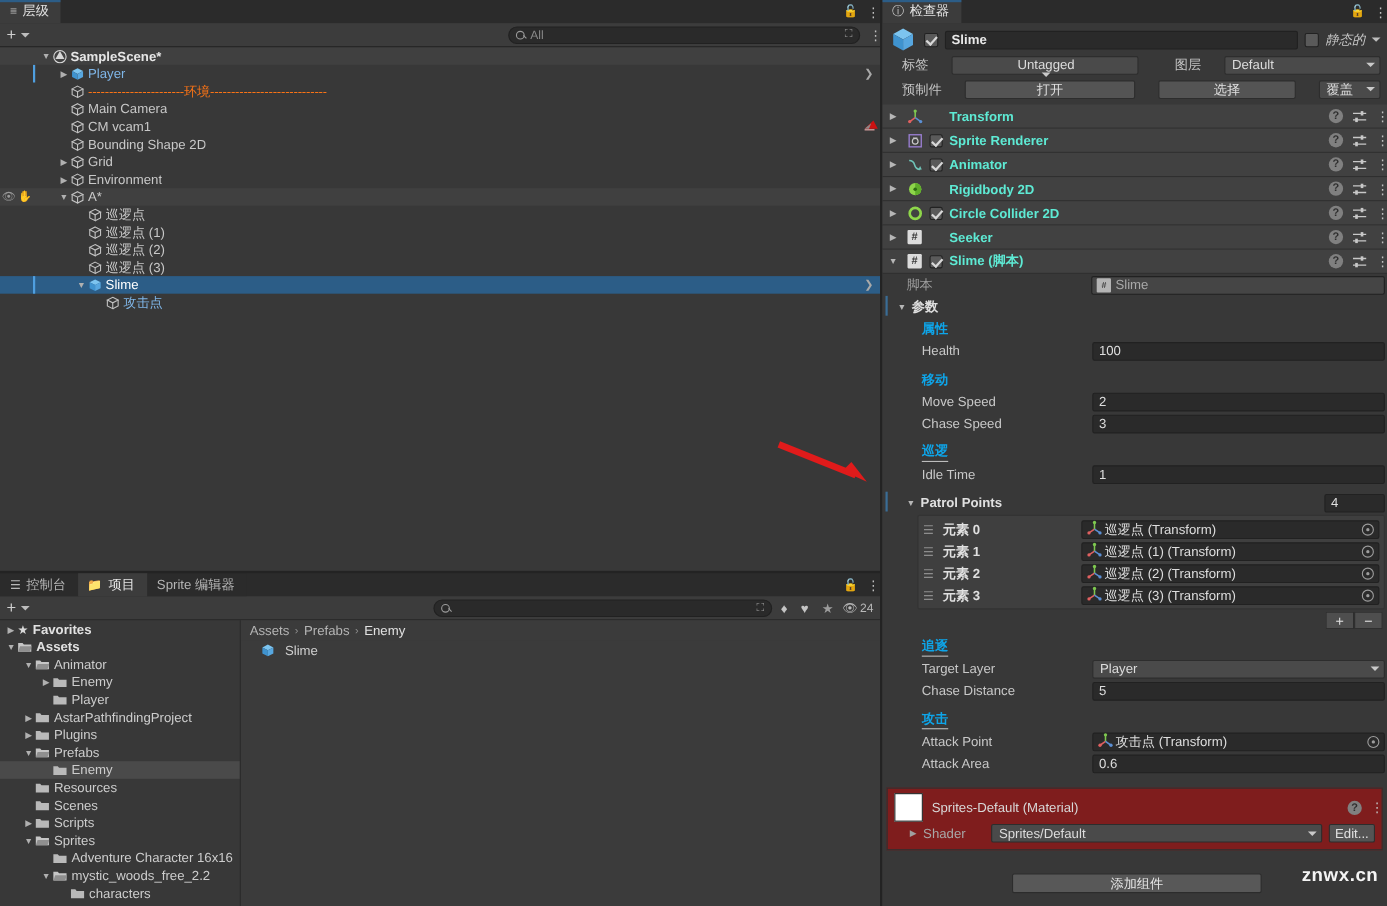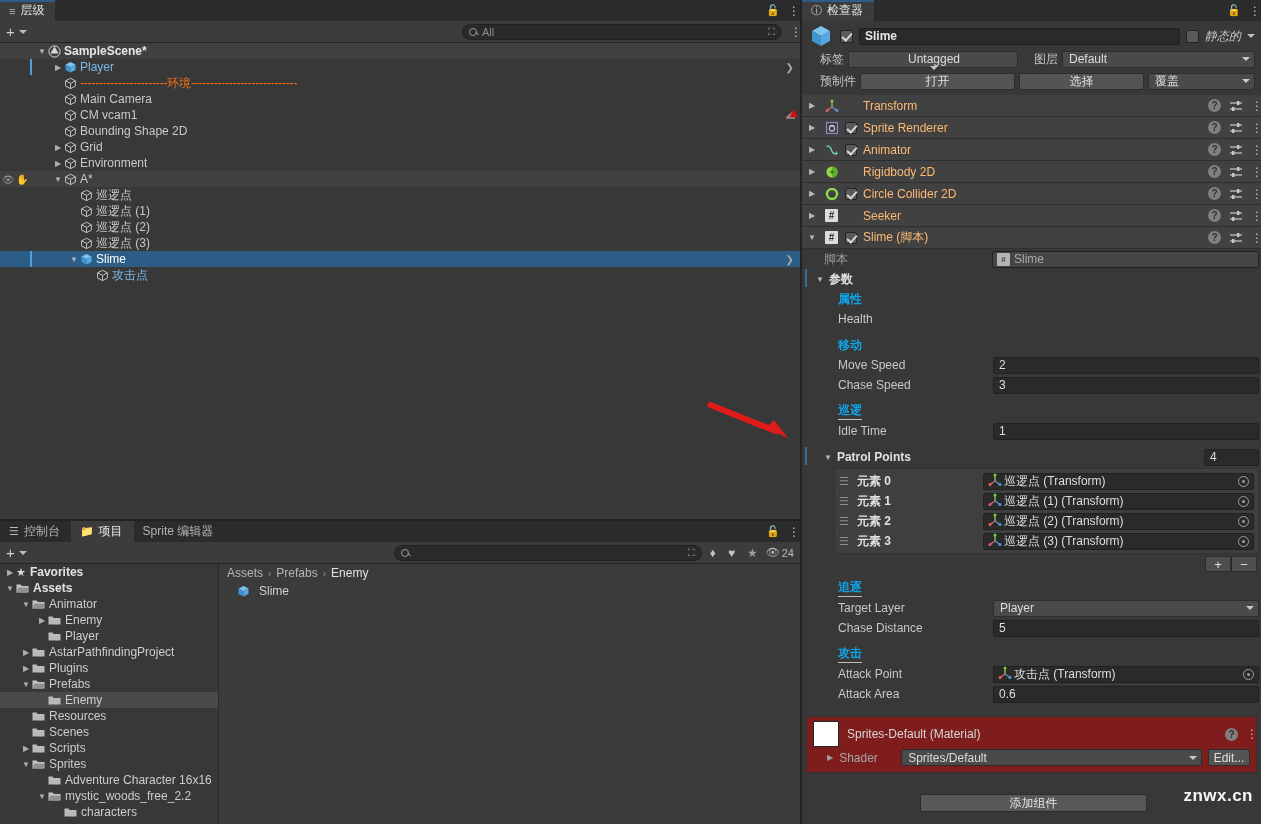--- a/index.html
+++ b/index.html
@@ -105,38 +105,38 @@
   }
   .chk.on::after {
     content:"";position:absolute;left:3px;top:0px;width:4px;height:8px;
     border:solid #d8d8d8;border-width:0 2px 2px 0;transform:rotate(42deg);
   }
   .namefield {
     flex:1;height:17px;background:#2a2a2a;border:1px solid #212121;border-radius:2px;
     display:flex;align-items:center;padding:0 5px;color:#e8e8e8;font-weight:bold;font-size:12px;
   }
   .statictxt { color:#c8c8c8; font-size:12px;font-style:italic; }
-  .tagrow { display:flex; align-items:center; gap:4px; height:20px; margin-top:2px; }
+  .tagrow { display:flex; align-items:center; gap:21px; height:20px; margin-top:2px; }
   .lbl { color:#c4c4c4; font-size:12px; }
   .dd {
     height:17px;background:#4a4a4a;border:1px solid #2d2d2d;border-radius:2px;
     display:flex;align-items:center;justify-content:space-between;
     padding:0 4px 0 6px;color:#dcdcdc;font-size:12px;
   }
   .dd .arr { width:0;height:0;border-left:4px solid transparent;border-right:4px solid transparent;border-top:4px solid #c9c9c9; }
   .btn {
     height:17px;background:#545454;border:1px solid #2d2d2d;border-radius:2px;
     display:flex;align-items:center;justify-content:center;color:#e0e0e0;font-size:12px;
   }
   .comp-row {
     height:22px; display:flex; align-items:center; gap:6px; padding:0 6px 0 4px;
     background:#414141; border-bottom:1px solid #2f2f2f; position:relative;
   }
   .comp-row .ctw { width:12px; color:#b6b6b6; font-size:8px; display:flex;align-items:center;justify-content:center; }
-  .comp-title { font-weight:normal; color:#fdba74; font-size:12px; }
+  .comp-title { font-weight:bold; color:#5eead4; font-size:12px; }
   .comp-right { margin-left:auto; display:flex; align-items:center; gap:8px; }
   .qmark {
     width:13px;height:13px;border-radius:50%;background:#808080;color:#2f2f2f;
     font-size:10px;font-weight:bold;display:flex;align-items:center;justify-content:center;
   }
   .kebab { color:#c0c0c0; font-size:12px; letter-spacing:0; line-height:6px; width:4px; text-align:center; }
   .slider-ico { width:14px;height:12px; }
   .section-body { padding:0 0 0 0; position:relative; }
   .accent-left { position:absolute; left:4px; top:0; bottom:0; width:2px; background:#3a6d96; }
   .fieldrow { display:flex; align-items:center; height:20px; padding-left:36px; padding-right:2px; }
@@ -882,20 +882,23 @@
             <span>参数</span>
           </div>
         </div>
 
         <div id="groups1">
             <div class="grouphdr">
               <span>属性</span>
             </div>
             <div class="fieldrow">
               <span class="fl">Health</span>
+              <span class="inputbox">
+                <span>100</span>
+              </span>
             </div>
             <div style="height: 6px;"></div>
             <div class="grouphdr">
               <span>移动</span>
             </div>
             <div class="fieldrow">
               <span class="fl">Move Speed</span>
               <span class="inputbox">
                 <span>2</span>
               </span>

